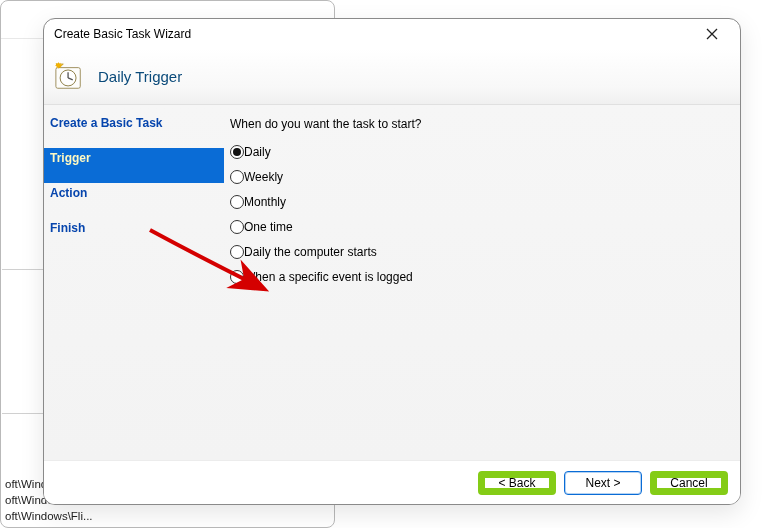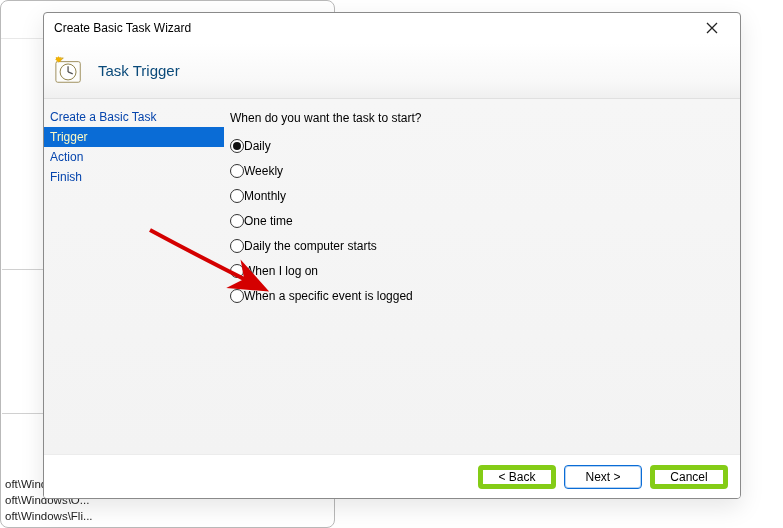--- a/index.html
+++ b/index.html
@@ -37,24 +37,24 @@
     border-top: 1px solid #d0d0d0;
   }
   .bgwindow .list {
     position: absolute; left: 4px; top: 475px; right: 4px;
     font-size: 11.5px; color: #222;
     line-height: 16px;
   }
   
   .dialog {
     position: absolute;
-    left: 43px; top: 12px;
+    left: 43px; top: 18px;
     width: 698px; height: 487px;
     border: 1px solid #8a8a8a;
-    border-radius: 4px;
+    border-radius: 12px;
     background: #ffffff;
     z-index: 10;
     box-shadow: 0 8px 24px rgba(0,0,0,0.10);
     overflow: hidden;
   }
   .dialog-titlebar {
     height: 30px;
     display: flex;
     align-items: center;
     padding: 0 10px;
@@ -95,24 +95,25 @@
     bottom: 44px;
     background: linear-gradient(#f6f6f6, #f3f3f3);
     display: flex;
   }
   .steps {
     width: 180px;
     padding-top: 8px;
     font-size: 12px;
   }
   .step {
-    padding: 3px 6px 3px 6px;
+    padding: 3px 6px 18px 6px;
     color: #0645ad;
     cursor: default;
     white-space: nowrap;
+    font-weight: bold;
   }
   .step.selected {
     background: #0a6cd6;
     color: #fef9c3;
   }
   .content {
     flex: 1;
     padding: 12px 14px 10px 6px;
     font-size: 12px;
     color: #000;
@@ -146,21 +147,21 @@
     align-items: center;
     justify-content: flex-end;
     gap: 8px;
     padding-right: 12px;
     background: #ffffff;
     border-top: 1px solid #ececec;
   }
   .btn {
     min-width: 78px;
     height: 24px;
-    border: 5px solid #84cc16;
+    border: 7px solid #84cc16;
     border-radius: 4px;
     background: #ffffff;
     font-size: 12px;
     display: flex;
     align-items: center;
     justify-content: center;
     padding: 0 12px;
   }
   .btn.primary {
     border: 1px solid #0a6cd6;
@@ -205,21 +206,21 @@
     <span class="icon">
       <svg viewBox="0 0 32 32">
         <rect x="2" y="6" width="26" height="22" rx="2" fill="#fdfdfb" stroke="#9a8a55" stroke-width="1"></rect>
         <circle cx="15" cy="17" r="8.5" fill="#fff" stroke="#8a7a40" stroke-width="1"></circle>
         <line x1="15" y1="17" x2="15" y2="11" stroke="#555" stroke-width="1.4"></line>
         <line x1="15" y1="17" x2="20" y2="19" stroke="#555" stroke-width="1.4"></line>
         <path d="M2 2 L6 6 L10 2 Z" fill="#f5c542" stroke="#b58a00" stroke-width="0.6"></path>
         <path d="M3 0 l1 2 l2 -1 l-1 2 l2 1 l-2 1 l1 2 l-2 -1 l-1 2 l-1 -2 l-2 1 l1 -2 l-2 -1 l2 -1 l-1 -2 l2 1 z" fill="#f2b100" transform="translate(2,0) scale(0.9)"></path>
       </svg>
     </span>
-    <span class="heading">Task Trigger</span>
+    <span class="heading">Daily Trigger</span>
   </div>
 
   <div class="body">
     <div class="steps">
       <div class="step">Create a Basic Task</div>
       <div class="step selected">Trigger</div>
       <div class="step">Action</div>
       <div class="step">Finish</div>
     </div>
 
@@ -238,24 +239,20 @@
           <span class="radio"></span>
           <span>Monthly</span>
         </label>
         <label class="opt">
           <span class="radio"></span>
           <span>One time</span>
         </label>
         <label class="opt">
           <span class="radio"></span>
           <span>Daily the computer starts</span>
-        </label>
-        <label class="opt">
-          <span class="radio"></span>
-          <span>When I log on</span>
         </label>
         <label class="opt">
           <span class="radio"></span>
           <span>When a specific event is logged</span>
         </label>
       </div>
     </div>
   </div>
 
   <div class="button-bar">

